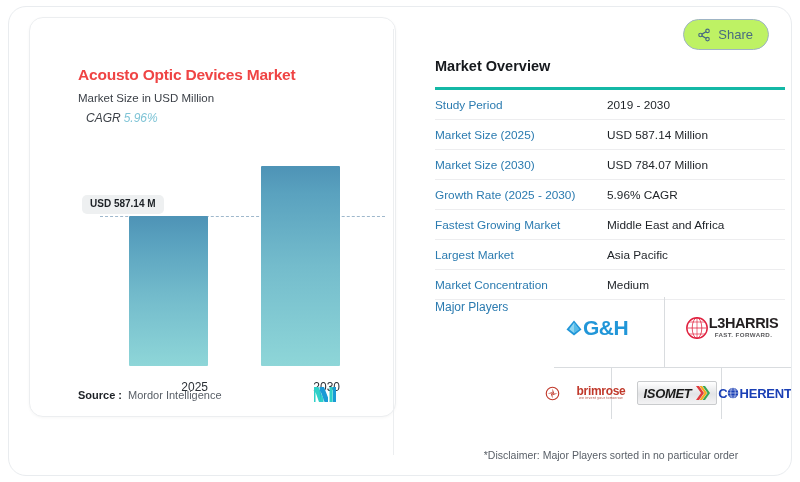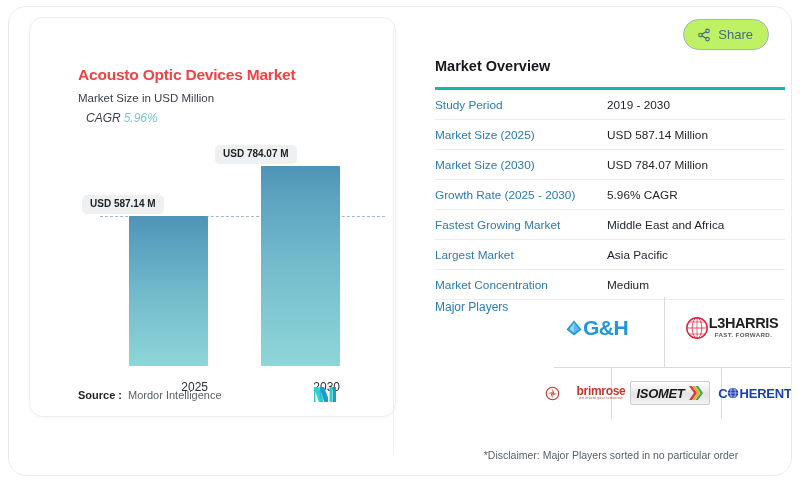--- a/index.html
+++ b/index.html
@@ -252,21 +252,21 @@
   .lg-cell {
     position: absolute;
     display: flex;
     align-items: center;
     justify-content: center;
     text-align: center;
   }
   .lg-gh     { left: 0px;   top: 0px;  width: 135px; height: 65px; }
   .lg-l3     { left: 135px; top: 0px;  width: 135px; height: 65px; }
   .lg-brim   { left: 0px;   top: 67px; width: 112px; height: 62px; }
-  .lg-isomet { left: 86px;  top: 67px; width: 110px; height: 62px; }
+  .lg-isomet { left: 93px;  top: 67px; width: 110px; height: 62px; }
   .lg-coh    { left: 172px; top: 67px; width: 108px; height: 62px; }
 
   
   .lgline { position: absolute; background: #d9dcdf; }
   .lgline.v1 { left: 135px; top: 2px;  width: 1px;  height: 70px; }
   .lgline.h1 { left: 25px;  top: 72px; width: 250px; height: 1px; }
   .lgline.v2 { left: 82px;  top: 72px; width: 1px;  height: 52px; }
   .lgline.v3 { left: 192px; top: 72px; width: 1px;  height: 52px; }
 
   .gh-text {
@@ -353,21 +353,20 @@
         <span>CAGR</span><span class="val">5.96%</span>
       </div>
 
       <div class="plot">
         <div class="dash-line"></div>
 
         <div class="bar b2025"></div>
         <div class="bar b2030"></div>
 
         <div class="badge bd2025">USD 587.14 M</div>
-        <div class="badge bd2030">USD 784.07 M</div>
 
         <div class="axis-label a2025">2025</div>
         <div class="axis-label a2030">2030</div>
       </div>
 
       <div class="chart-footer">
         <span class="src-key">Source :</span>
         <span class="src-val">Mordor Intelligence</span>
         <svg class="mi-logo" width="22" height="15" viewBox="0 0 22 15">
           <polygon points="0,15 0,0 4.5,0 9.5,12 9.5,15 5,15 1.5,5 1.5,15" fill="#2fd0c8"></polygon>

